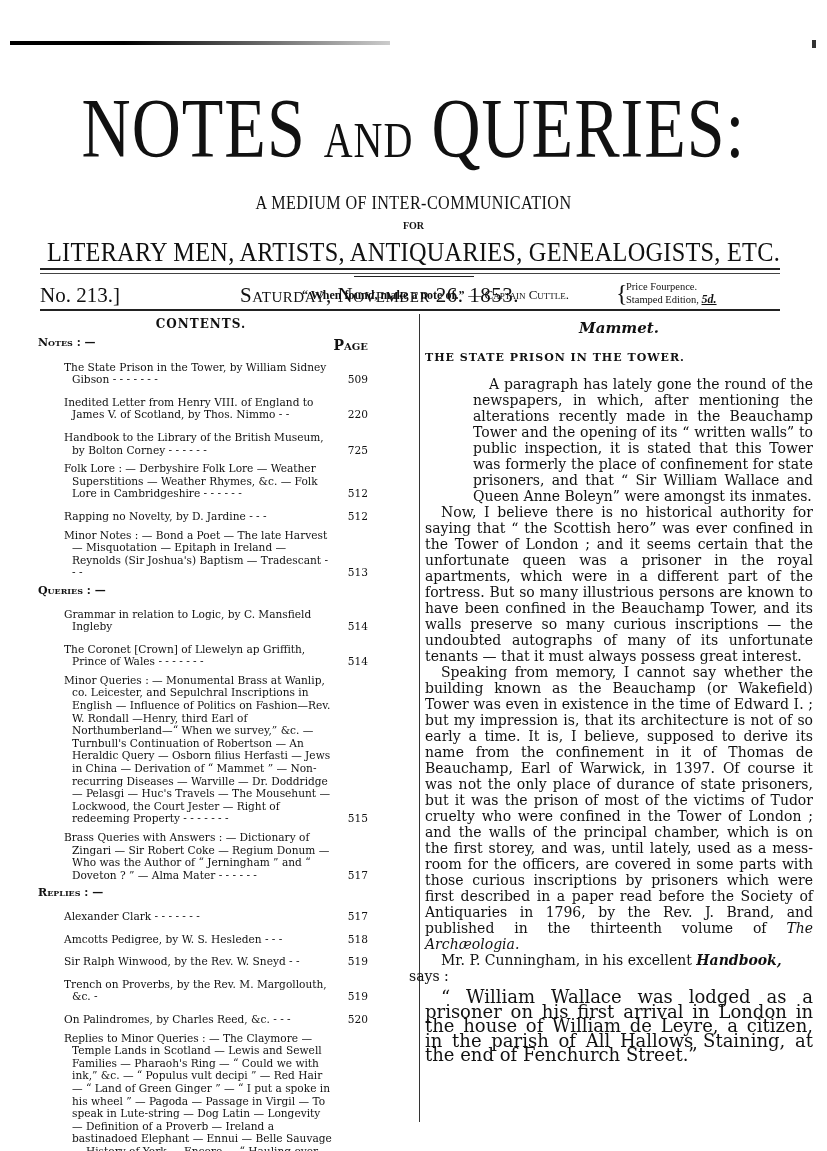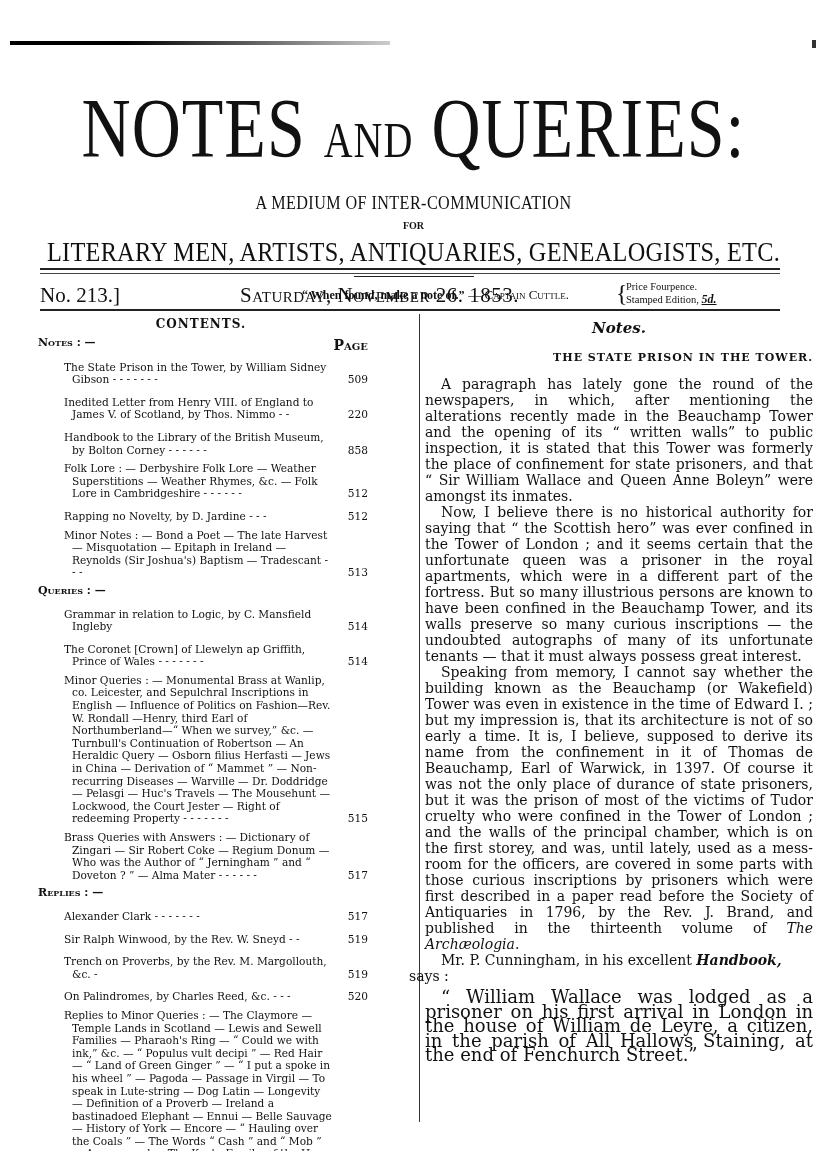--- a/index.html
+++ b/index.html
@@ -34,22 +34,22 @@
 
   .contents-title { text-align: center; font-size: 12px; font-weight: bold; letter-spacing: 1px; margin-left: 0; width: 310px; }
   .page-head { position: relative; height: 14px; margin-top: 2px; }
   .page-label { position: absolute; right: -12px; top: 2px; font-weight: bold; font-size: 14px; }
   .entry { position: relative; padding-left: 26px; text-indent: -8px; padding-right: 22px; margin-top: 10px; }
   .entry.gap { margin-top: 6px; }
   .entry .pg { position: absolute; right: -12px; bottom: 0; text-indent: 0; }
   .sec { position: relative; margin-top: 6px; font-variant: small-caps; font-weight: bold; font-size: 11px; margin-left: -8px; }
 
   .notes-head { text-align: center; font-family: "DejaVu Serif", serif; font-weight: bold; font-size: 15px; font-style: italic; margin-top: 4px; }
-  .article-title { text-align: right; font-size: 11px; font-weight: bold; letter-spacing: 1px; margin-top: 14px; }
-  .para { text-indent: 16px; margin-top: 2px; }
+  .article-title { text-align: left; font-size: 11px; font-weight: bold; letter-spacing: 1px; margin-top: 14px; }
+  .para { text-indent: 16px; margin-top: 2px; margin-left: 48px; }
   .para.first { margin-top: 10px; }
   .quote { font-size: 18px; line-height: 14.5px; text-indent: 16px; margin-top: 6px; }
 </style>
 </head>
 <body>
 
 <div class="topbar"></div>
 <div class="corner-mark"></div>
 
 <header class="masthead">
@@ -83,42 +83,43 @@
 </div>
 
 <div class="rule-double" style="top:309px;"></div>
 
 <section class="col-left">
   <div class="contents-title">CONTENTS.</div>
   <div id="contents-body">
       <div class="sec page-head"><span>Notes : —</span><span class="page-label">Page</span></div>
       <div class="entry"><span>The State Prison in the Tower, by William Sidney Gibson -  -  -  -  -  -  -</span><span class="pg">509</span></div>
       <div class="entry"><span>Inedited Letter from Henry VIII. of England to James V. of Scotland, by Thos. Nimmo  -  -</span><span class="pg">220</span></div>
-      <div class="entry"><span>Handbook to the Library of the British Museum, by Bolton Corney  -  -  -  -  -  -</span><span class="pg">858</span></div>
+      <div class="entry"><span>Handbook to the Library of the British Museum, by Bolton Corney  -  -  -  -  -  -</span><span class="pg">725</span></div>
       <div class="entry gap"><span>Folk Lore : — Derbyshire Folk Lore — Weather Superstitions — Weather Rhymes, &amp;c. — Folk Lore in Cambridgeshire  -  -  -  -  -  -</span><span class="pg">512</span></div>
       <div class="entry"><span>Rapping no Novelty, by D. Jardine  -  -  -</span><span class="pg">512</span></div>
       <div class="entry gap"><span>Minor Notes : — Bond a Poet — The late Harvest — Misquotation — Epitaph in Ireland — Reynolds (Sir Joshua's) Baptism — Tradescant -  -  -</span><span class="pg">513</span></div>
       <div class="sec"><span>Queries : —</span></div>
       <div class="entry"><span>Grammar in relation to Logic, by C. Mansfield Ingleby</span><span class="pg">514</span></div>
       <div class="entry"><span>The Coronet [Crown] of Llewelyn ap Griffith, Prince of Wales -  -  -  -  -  -  -</span><span class="pg">514</span></div>
       <div class="entry gap"><span>Minor Queries : — Monumental Brass at Wanlip, co. Leicester, and Sepulchral Inscriptions in English — Influence of Politics on Fashion—Rev. W. Rondall —Henry, third Earl of Northumberland—“ When we survey,” &amp;c. — Turnbull's Continuation of Robertson — An Heraldic Query — Osborn filius Herfasti — Jews in China — Derivation of “ Mammet ” — Non-recurring Diseases — Warville — Dr. Doddridge — Pelasgi — Huc's Travels — The Mousehunt — Lockwood, the Court Jester — Right of redeeming Property  -  -  -  -  -  -  -</span><span class="pg">515</span></div>
       <div class="entry gap"><span>Brass Queries with Answers : — Dictionary of Zingari — Sir Robert Coke — Regium Donum — Who was the Author of “ Jerningham ” and “ Doveton ? ” — Alma Mater  -  -  -  -  -  -</span><span class="pg">517</span></div>
       <div class="sec"><span>Replies : —</span></div>
       <div class="entry"><span>Alexander Clark  -  -  -  -  -  -  -</span><span class="pg">517</span></div>
+      <div class="entry"><span>Amcotts Pedigree, by W. S. Hesleden  -  -  -</span><span class="pg">518</span></div>
       <div class="entry"><span>Sir Ralph Winwood, by the Rev. W. Sneyd  -  -</span><span class="pg">519</span></div>
       <div class="entry"><span>Trench on Proverbs, by the Rev. M. Margollouth, &amp;c. -</span><span class="pg">519</span></div>
       <div class="entry"><span>On Palindromes, by Charles Reed, &amp;c.  -  -  -</span><span class="pg">520</span></div>
       <div class="entry gap"><span>Replies to Minor Queries : — The Claymore — Temple Lands in Scotland — Lewis and Sewell Families — Pharaoh's Ring — “ Could we with ink,” &amp;c. — “ Populus vult decipi ” — Red Hair — “ Land of Green Ginger ” — “ I put a spoke in his wheel ” — Pagoda — Passage in Virgil — To speak in Lute-string — Dog Latin — Longevity — Definition of a Proverb — Ireland a bastinadoed Elephant — Ennui — Belle Sauvage — History of York — Encore — “ Hauling over the Coals ” — The Words “ Cash ” and “ Mob ” — Ampers and — The Keate Family, of the Hoo, Herts — Hour-glasses — Marriage of Cousins — Waugh, Bishop of Carlisle — Marriage Service — Hoby, Family of — Cambridge Graduates — “ I own I like not,” &amp;c. — “ Topsy Turvy ” — “ When the Maggot bites,” &amp;c.  -  -  -  -  -</span><span class="pg">520</span></div>
     </div>
 
 </section>
 
 <div class="col-divider"></div>
 
 <article class="col-right">
-  <div class="notes-head">Notes.</div>
+  <div class="notes-head">Mammet.</div>
   <div class="article-title">THE STATE PRISON IN THE TOWER.</div>
   <p class="para first" style="margin-bottom:0">A paragraph has lately gone the round of the newspapers, in which, after mentioning the alterations recently made in the Beauchamp Tower and the opening of its “ written walls” to public inspection, it is stated that this Tower was formerly the place of confinement for state prisoners, and that “ Sir William Wallace and Queen Anne Boleyn” were amongst its inmates.</p>
   <p class="para" style="margin:0">Now, I believe there is no historical authority for saying that “ the Scottish hero” was ever confined in the Tower of London ; and it seems certain that the unfortunate queen was a prisoner in the royal apartments, which were in a different part of the fortress.  But so many illustrious persons are known to have been confined in the Beauchamp Tower, and its walls preserve so many curious inscriptions — the undoubted autographs of many of its unfortunate tenants — that it must always possess great interest.</p>
   <p class="para" style="margin:0"><span>Speaking from memory, I cannot say whether the building known as the Beauchamp (or Wakefield) Tower was even in existence in the time of Edward I. ; but my impression is, that its architecture is not of so early a time.  It is, I believe, supposed to derive its name from the confinement in it of Thomas de Beauchamp, Earl of Warwick, in 1397.  Of course it was not the only place of durance of state prisoners, but it was the prison of most of the victims of Tudor cruelty who were confined in the Tower of London ; and the walls of the principal chamber, which is on the first storey, and was, until lately, used as a mess-room for the officers, are covered in some parts with those curious inscriptions by prisoners which were first described in a paper read before the Society of Antiquaries in 1796, by the Rev. J. Brand, and published in the thirteenth volume of</span> <i>The Archæologia.</i></p>
   <p class="para" style="margin:0"><span>Mr. P. Cunningham, in his excellent</span> <i style="font-weight:bold">Handbook,</i><br><span style="display:inline-block;text-indent:0;margin-left:-16px">says :</span></p>
   <p class="quote" style="margin-bottom:0">“ William Wallace was lodged as a prisoner on his first arrival in London in the house of William de Leyre, a citizen, in the parish of All Hallows Staining, at the end of Fenchurch Street.”</p>
 </article>
 
 </body></html>

